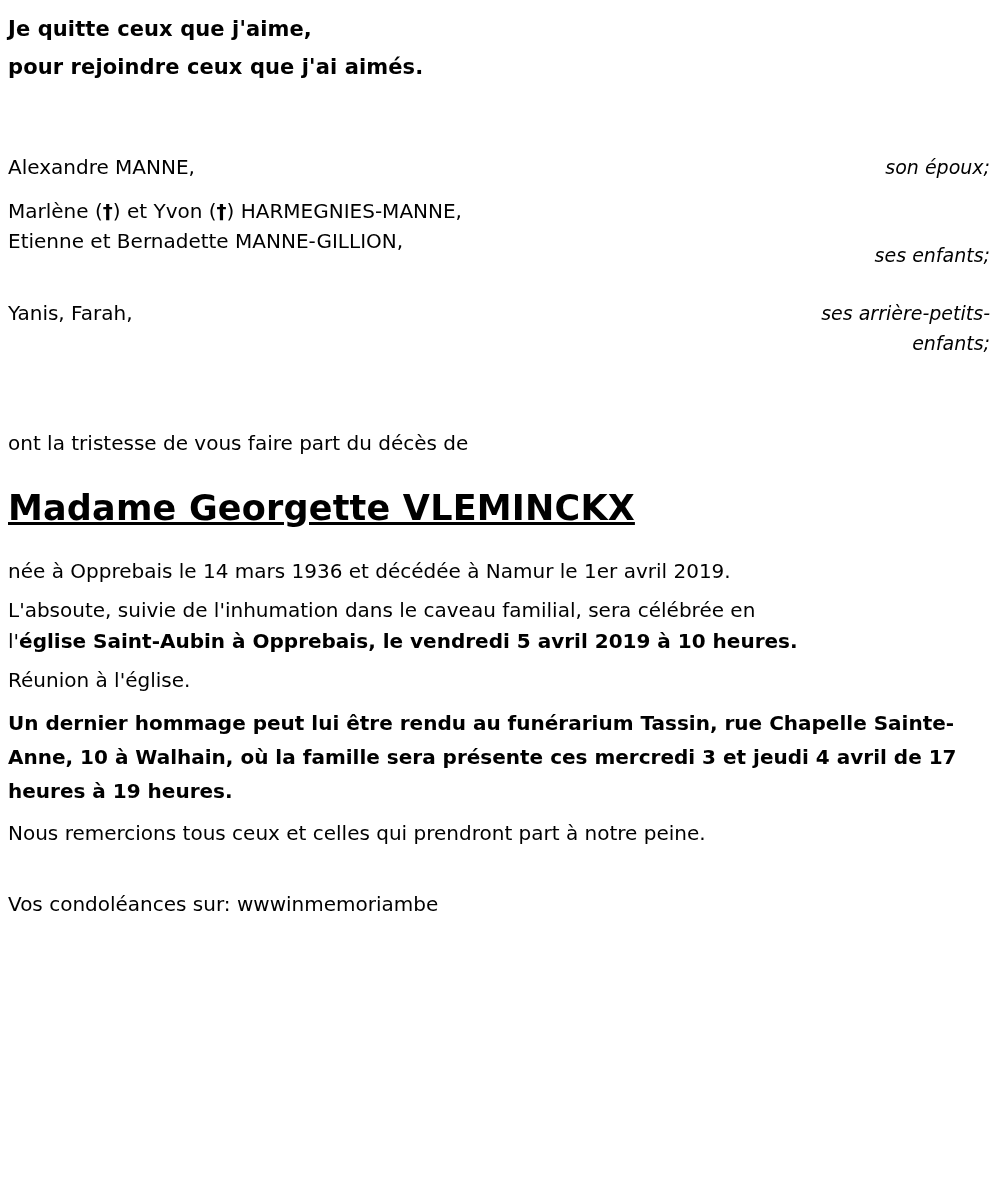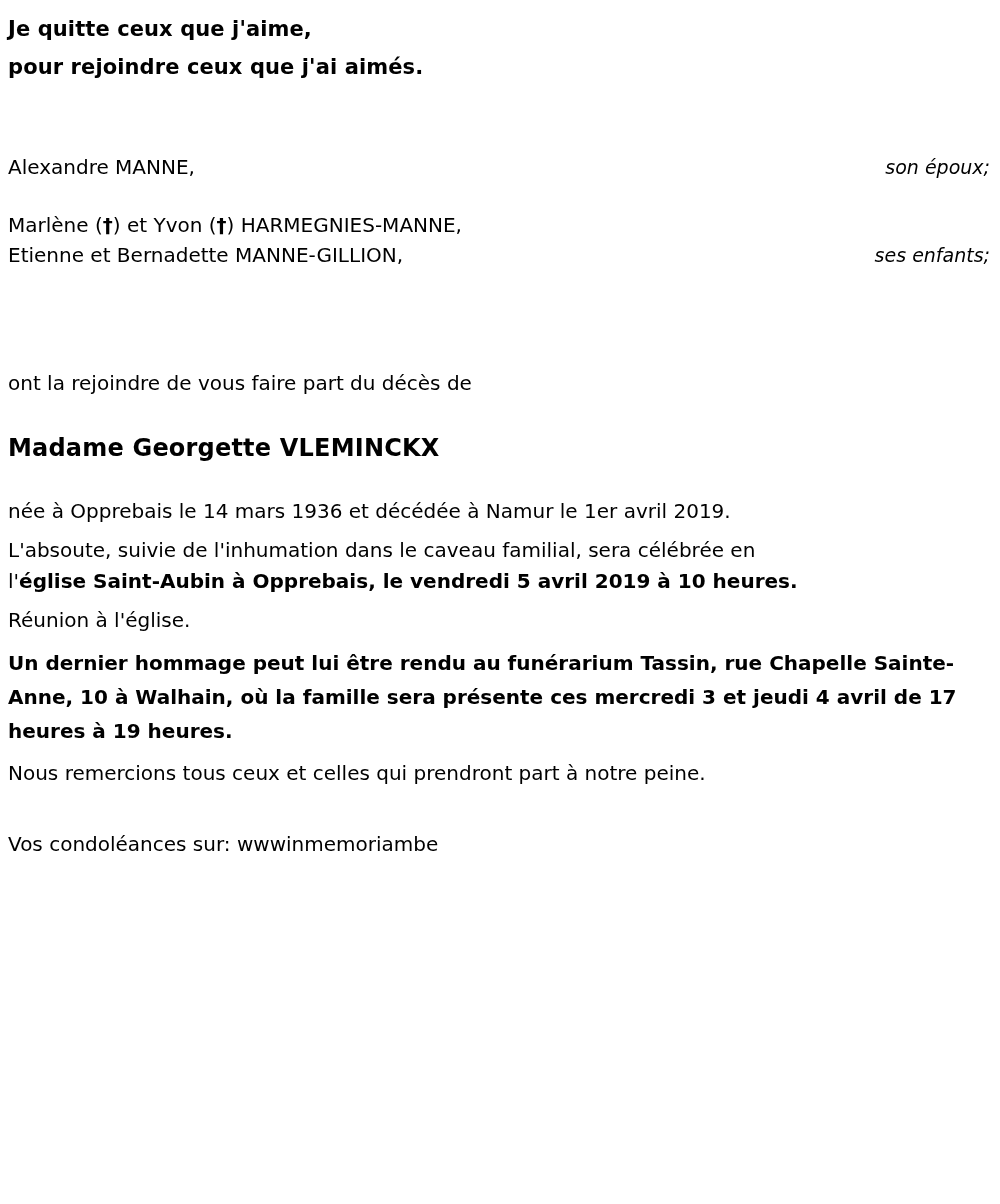--- a/index.html
+++ b/index.html
@@ -37,21 +37,21 @@
     white-space: nowrap;
   }
 
   
   .relations {
     margin-top: 22px;
     position: relative;
   }
   .rel-row {
     display: flex;
-    align-items: flex-end;
+    align-items: flex-start;
     justify-content: space-between;
     width: 982px;
   }
   .rel-names {
     flex: 0 1 auto;
   }
   .rel-label {
     flex: 0 0 auto;
     text-align: right;
     font-style: italic;
@@ -76,24 +76,25 @@
   
   .announce {
     font-size: 20px;
     line-height: 30px;
     white-space: nowrap;
   }
 
   
   .deceased {
     font-weight: bold;
-    font-size: 24px;
+    font-size: 35px;
     line-height: 40px;
     letter-spacing: 0.2px;
     white-space: nowrap;
+    text-decoration: underline;
   }
 
   
   .para {
     font-size: 20px;
     line-height: 31px;
   }
   .para.bold { font-weight: bold; }
   .para .b { font-weight: bold; }
 
@@ -135,29 +136,35 @@
         <div class="name-line">Etienne et Bernadette MANNE-GILLION,</div>
       </div>
       <div class="rel-label" style="align-self:flex-end;margin-top:44px;">ses enfants;</div>
     </div>
 
     <div class="spacer-sm"></div>
 
 
     <div class="spacer-sm"></div>
 
+    <div class="rel-row">
+      <div class="rel-names">
+        <div class="name-line">Yanis, Farah,</div>
+      </div>
+      <div class="rel-label" style="max-width:230px;">ses arrière-petits-enfants;</div>
+    </div>
 
   </div>
 
   <div class="spacer-md"></div>
 
 
   <div class="spacer-lg"></div>
 
-  <div class="announce">ont la rejoindre de vous faire part du décès de</div>
+  <div class="announce">ont la tristesse de vous faire part du décès de</div>
 
   <div style="height:30px"></div>
 
   <div class="deceased">Madame Georgette VLEMINCKX</div>
 
   <div style="height:28px"></div>
 
   <div class="para">née à Opprebais le 14 mars 1936 et décédée à Namur le 1er avril 2019.</div>
 
   <div style="height:8px"></div>

